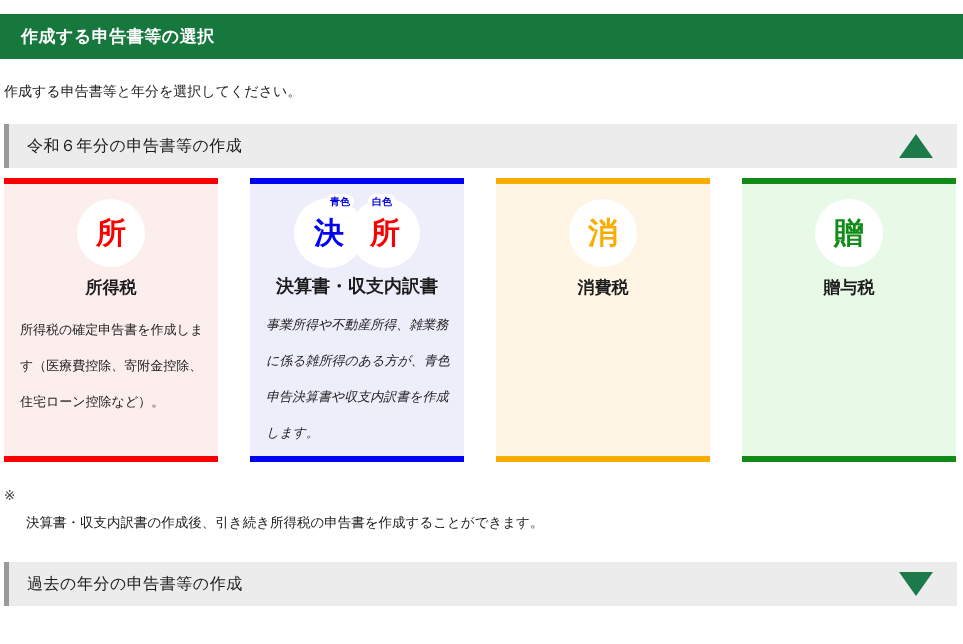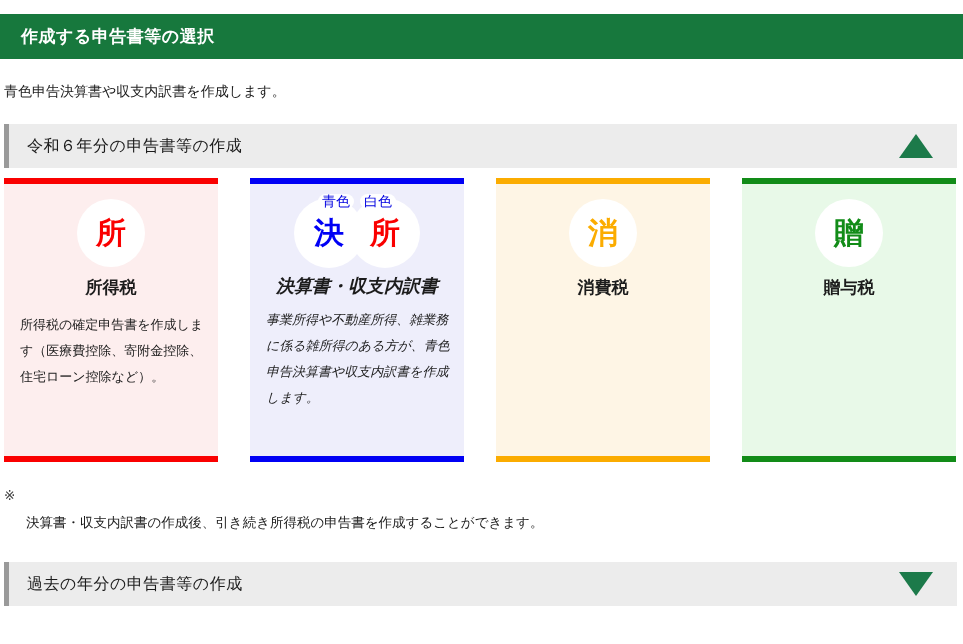--- a/index.html
+++ b/index.html
@@ -144,45 +144,45 @@
     top: -4px;
     left: 50%;
     transform: translateX(-50%);
     display: flex;
     gap: 6px;
     z-index: 3;
   }
   .pill {
     background: #ffffff;
     border-radius: 8px;
-    font-size: 14px;
-    font-weight: normal;
+    font-size: 10px;
+    font-weight: bold;
     color: #0000e0;
     padding: 1px 4px;
     line-height: 13px;
     white-space: nowrap;
+    margin-left: 8px;
   }
 
   .card-title {
     font-size: 17px;
     font-weight: bold;
     color: #1c1c1c;
     text-align: center;
     line-height: 24px;
     margin-top: 2px;
   }
   .card-title.two-line {
     font-size: 18px;
     line-height: 25px;
     margin-top: 0;
-    font-style: italic;
   }
   .card-desc {
     font-size: 13px;
-    line-height: 26px;
+    line-height: 36px;
     color: #1c1c1c;
     text-align: left;
     padding: 0 12px;
     margin-top: 12px;
     width: 100%;
     box-sizing: border-box;
     margin-left: 8px;
   }
   .card-desc.tight { margin-top: 8px; font-style: italic; }
 
@@ -200,21 +200,21 @@
   .note-strong { font-weight: bold; color: #d02027; }
   .note-line2 { color: #1c1c1c; padding-left: 22px; }
 </style>
 </head>
 <body>
 
 <div class="page-header">
   <span class="page-header-title">作成する申告書等の選択</span>
 </div>
 
-<div class="lead-text">青色申告決算書や収支内訳書を作成します。</div>
+<div class="lead-text">作成する申告書等と年分を選択してください。</div>
 
 <div class="accordion accordion-open">
   <span class="accordion-label">令和６年分の申告書等の作成</span>
   <span class="tri tri-up"></span>
 </div>
 
 <div class="card-row">
 
   <div class="card">
     <div class="card-bar-top" style="background:#fa0000"></div>

